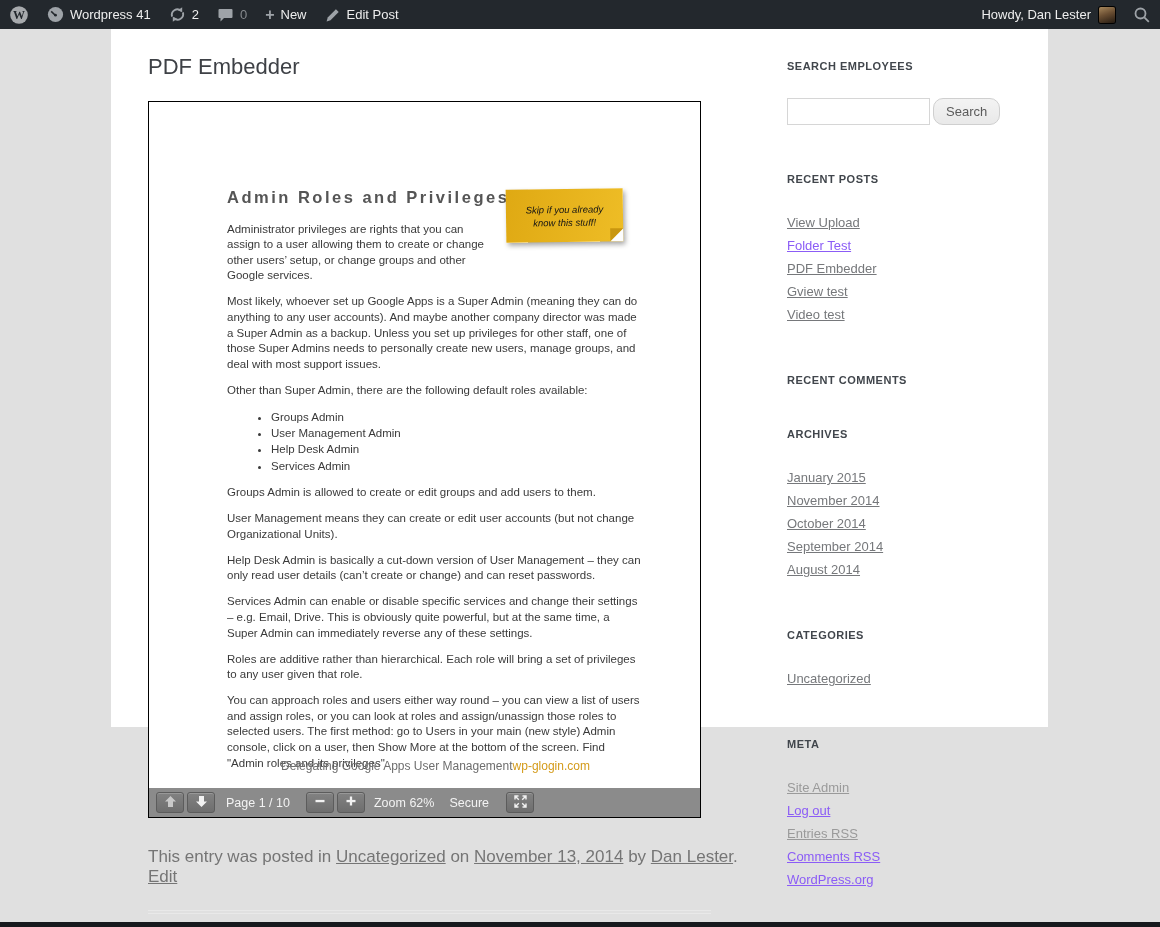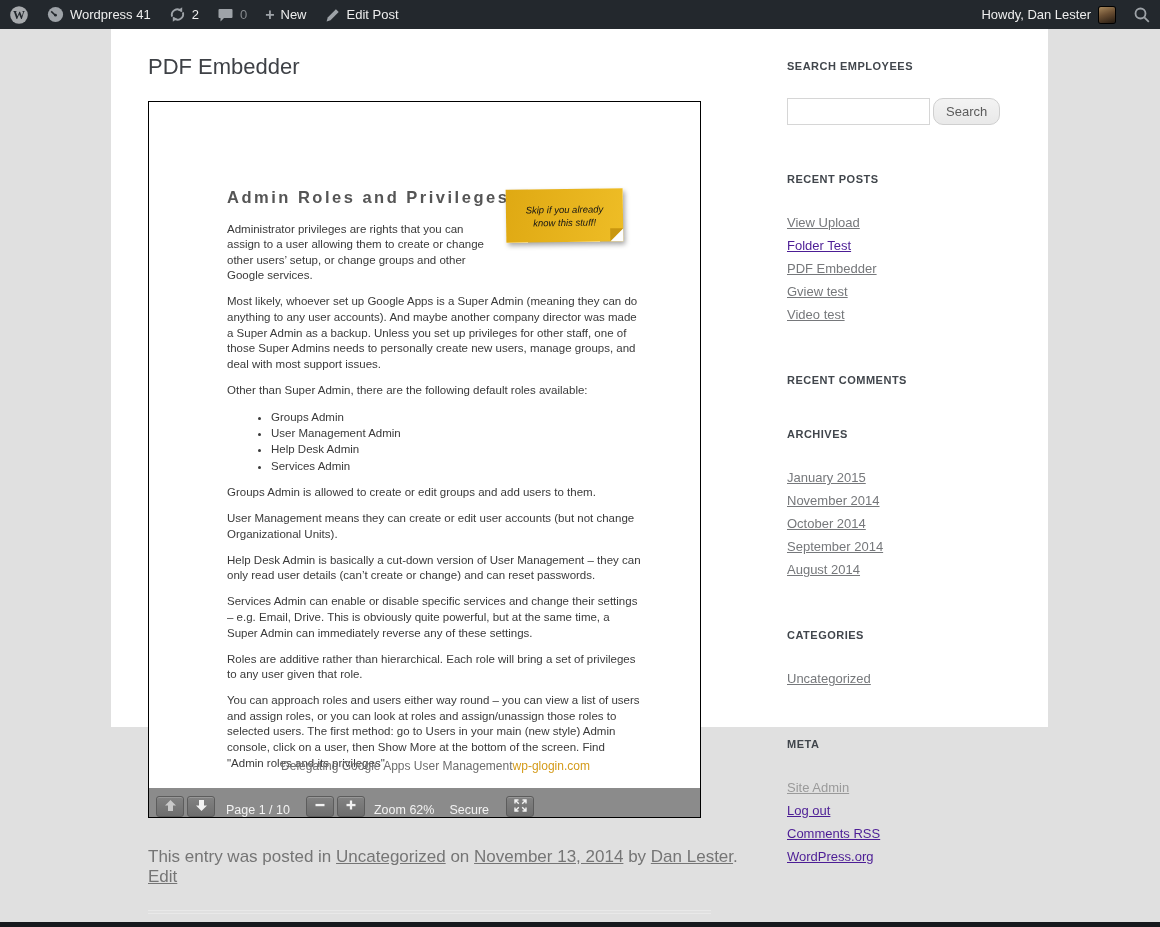--- a/index.html
+++ b/index.html
@@ -74,21 +74,21 @@
   .pdf-pagefooter {
     position: absolute; left: 79px; right: 57px; bottom: 13px;
     display: flex; justify-content: center;
     font-size: 12px; color: #6e6e6e;
   }
   .pdf-brand { color: #d49b1a; }
 
   
   .pdf-toolbar {
     height: 29px; background: #8b8b8b;
-    display: flex; align-items: flex-end; padding-left: 7px;
+    display: flex; align-items: center; padding-left: 7px;
   }
   .tbtn {
     width: 28px; height: 21px; border-radius: 3px;
     border: 1px solid #5c5c5c;
     background: linear-gradient(#828282, #6e6e6e);
     box-shadow: inset 0 1px 0 rgba(255,255,255,0.18);
     display: flex; align-items: center; justify-content: center;
     cursor: pointer; flex: none;
   }
   .tbtn + .tbtn { margin-left: 3px; }
@@ -123,21 +123,21 @@
   .search-button {
     height: 27px; margin-left: 3px; padding: 0 12px;
     border: 1px solid #cfcfcf; border-radius: 10px;
     background: linear-gradient(#f3f3f3, #e9e9e9);
     font-family: "Liberation Sans", sans-serif; font-size: 13px; color: #5b5b5b;
     cursor: pointer;
   }
   .slist { list-style: none; }
   .slist li { line-height: 22px; }
   .slink { color: #76787b; text-decoration: underline; font-size: 13px; }
-  .slink.dark { color: #4c1d95; }
+  .slink.dark { color: #8b5cf6; }
   .slink.light { color: #9a9a9a; }
 </style>
 </head>
 <body>
 
 <header class="adminbar">
   <div class="ab-group">
     <span class="ab-item">
       <span>
         <svg width="20" height="20" viewBox="0 0 20 20">
@@ -335,20 +335,21 @@
         <ul class="slist">
           <li><a class="slink">Uncategorized</a></li>
         </ul>
       </div>
 
       <div class="widget">
         <h3 class="widget-title">META</h3>
         <ul class="slist">
           <li><a class="slink light">Site Admin</a></li>
           <li><a class="slink dark">Log out</a></li>
+          <li><a class="slink light">Entries RSS</a></li>
           <li><a class="slink dark">Comments RSS</a></li>
           <li><a class="slink dark">WordPress.org</a></li>
         </ul>
       </div>
 
     </aside>
   </div>
 </div>
 
 <div class="footer-band"></div>

